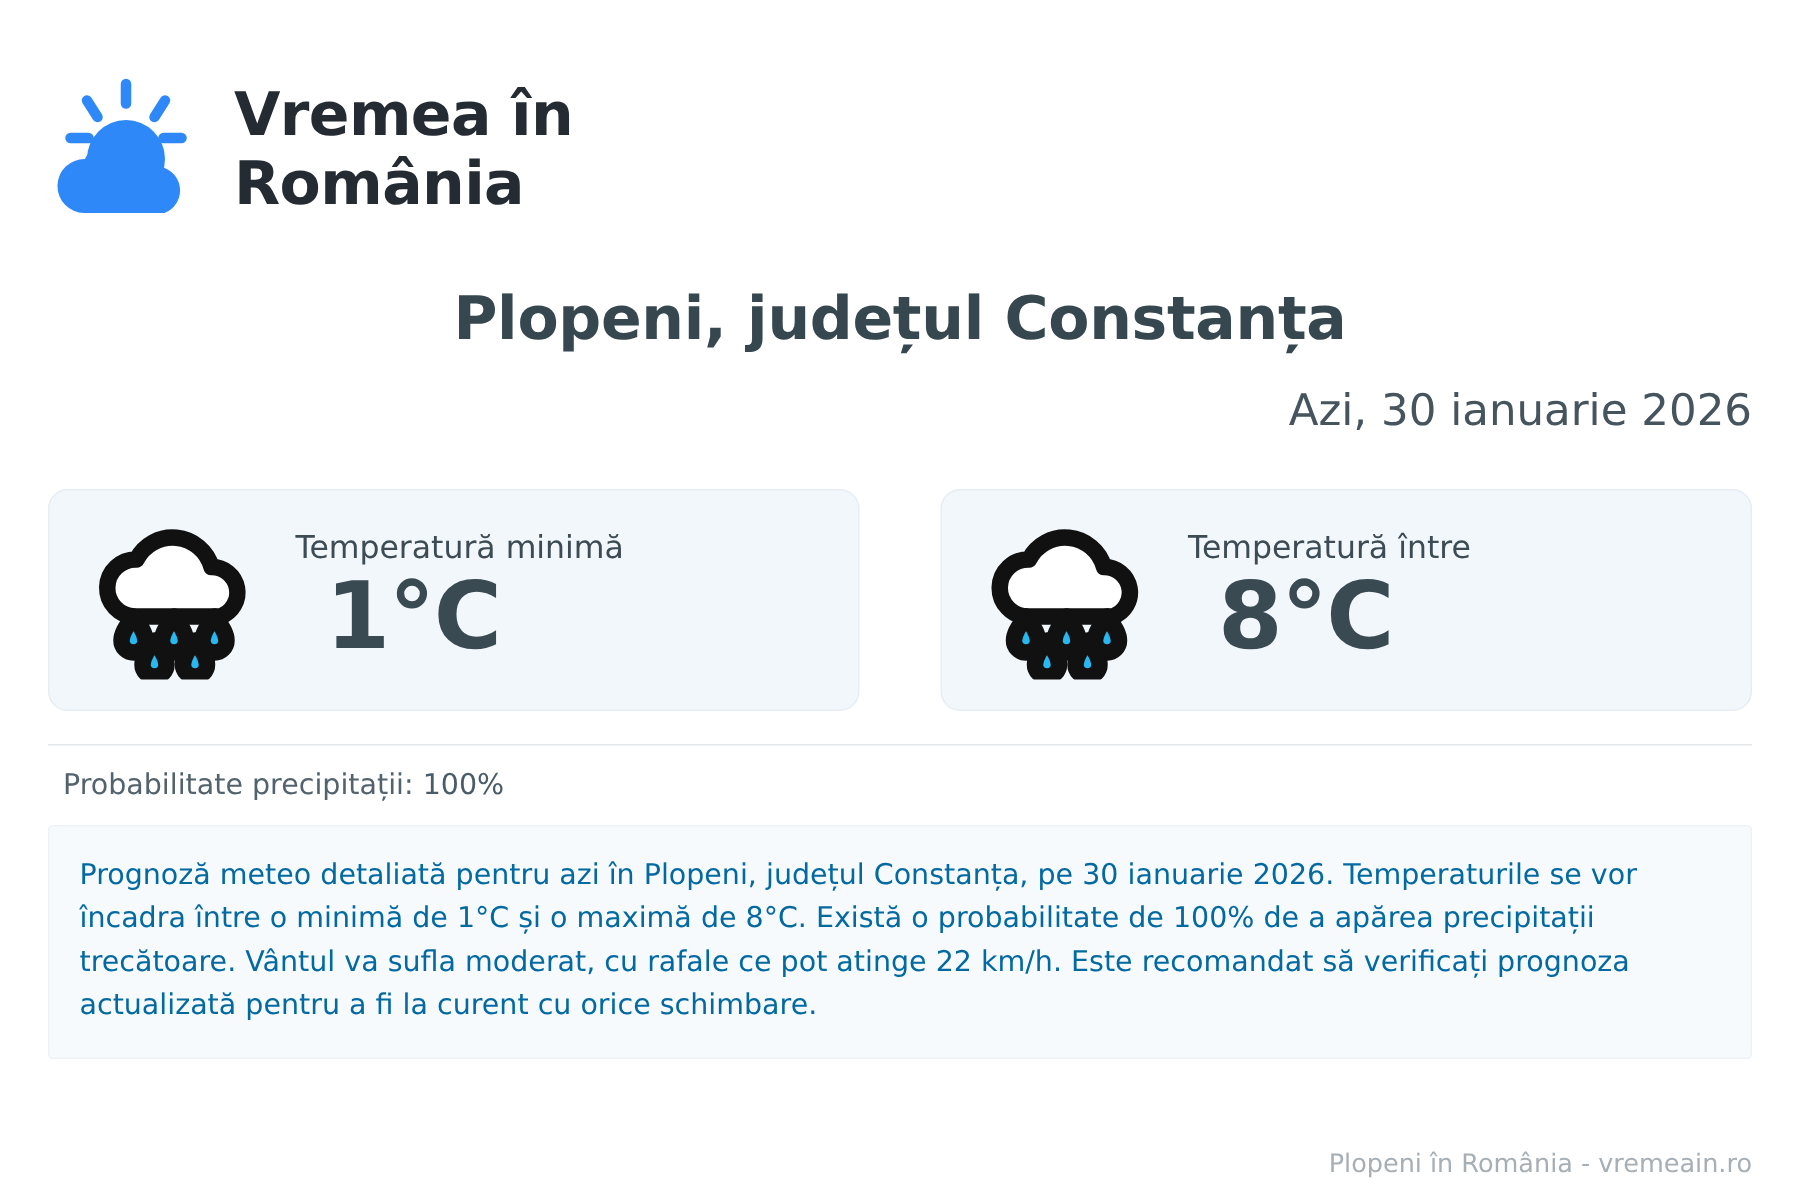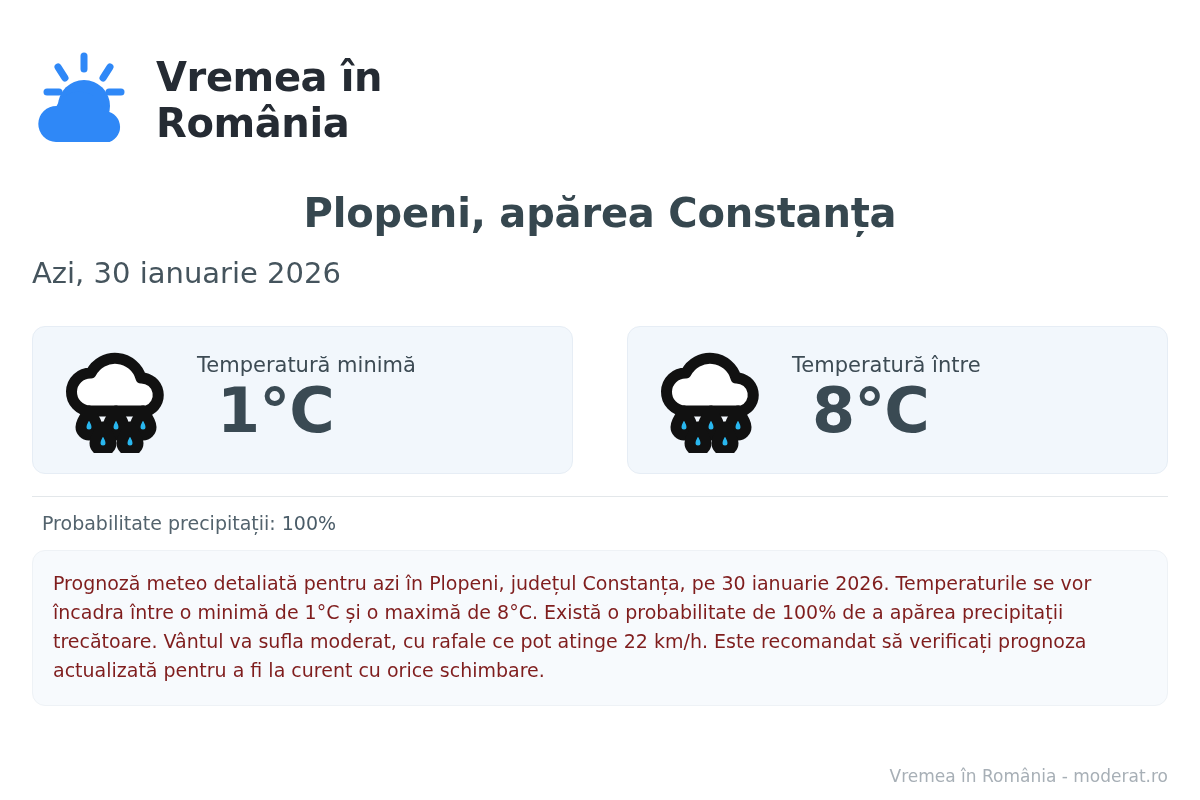--- a/index.html
+++ b/index.html
@@ -48,21 +48,21 @@
   .place-title {
     margin-top: 38px;
     text-align: center;
     font-size: 40px;
     font-weight: 700;
     color: #36474f;
     letter-spacing: -0.2px;
   }
   .date-line {
     margin-top: 20px;
-    text-align: left;
+    text-align: right;
     font-size: 29px;
     font-weight: 400;
     color: #45545d;
   }
 
   
   .cards {
     display: flex;
     gap: 54px;
     margin-top: 36px;
@@ -119,25 +119,25 @@
   .stat-center { flex: 1 1 0; text-align: center; }
   .stat-right  { flex: 1 1 0; text-align: right; }
   .stat .v { color: #4a5c68; }
   .stat .sep { color: #6d7c86; padding: 0 6px; }
 
   
   .desc {
     margin-top: 16px;
     background: #f7fafd;
     border: 1px solid #eef2f6;
-    border-radius: 13px;
+    border-radius: 3px;
     padding: 18px 20px 20px 20px;
     font-size: 19px;
     line-height: 29px;
-    color: #7f1d1d;
+    color: #0369a1;
   }
 
   
   .footer {
     position: absolute;
     right: 32px;
     bottom: 14px;
     font-size: 17px;
     color: #a7afb6;
   }
@@ -156,21 +156,21 @@
         <line x1="15" y1="42" x2="27" y2="42"></line>
         <line x1="89" y1="42" x2="77" y2="42"></line>
       </g>
       <circle cx="52" cy="56" r="26" fill="#2f88f7"></circle>
       <path d="M24 92a18 18 0 0 1 0.6-36 25 25 0 0 1 47 5 16 16 0 0 1 6 31z" fill="#2f88f7"></path>
     </svg>
     <div class="brand-title">Vremea în
 România</div>
   </div>
 
-  <h1 class="place-title">Plopeni, apărea Constanța</h1>
+  <h1 class="place-title">Plopeni, județul Constanța</h1>
   <div class="date-line">Azi, 30 ianuarie 2026</div>
 
   <div class="cards">
 
     <div class="card">
       <svg class="card-icon" viewBox="0 0 116 106">
         <g stroke="#111111" stroke-width="11" stroke-linejoin="round" stroke-linecap="round">
           <path d="M31 64a19 19 0 0 1 1-38 27 27 0 0 1 50 5 17 17 0 0 1 6 33z" fill="#ffffff"></path>
           <path d="M30 64c-6 8-8 12-8 16a8 8 0 0 0 16 0c0-4-2-8-8-16z" fill="#29b7ef"></path>
           <path d="M57 64c-6 8-8 12-8 16a8 8 0 0 0 16 0c0-4-2-8-8-16z" fill="#29b7ef"></path>
@@ -208,15 +208,15 @@
 
   <div class="stats">
     <div class="stat stat-left">
       <span>Probabilitate precipitații:</span>
       <span class="v">100%</span>
     </div>
   </div>
 
   <div class="desc">Prognoză meteo detaliată pentru azi în Plopeni, județul Constanța, pe 30 ianuarie 2026. Temperaturile se vor încadra între o minimă de 1°C și o maximă de 8°C. Există o probabilitate de 100% de a apărea precipitații trecătoare. Vântul va sufla moderat, cu rafale ce pot atinge 22 km/h. Este recomandat să verificați prognoza actualizată pentru a fi la curent cu orice schimbare.</div>
 
-  <div class="footer">Vremea în România - moderat.ro</div>
+  <div class="footer">Plopeni în România - vremeain.ro</div>
 
 </div>
 
 </body></html>

